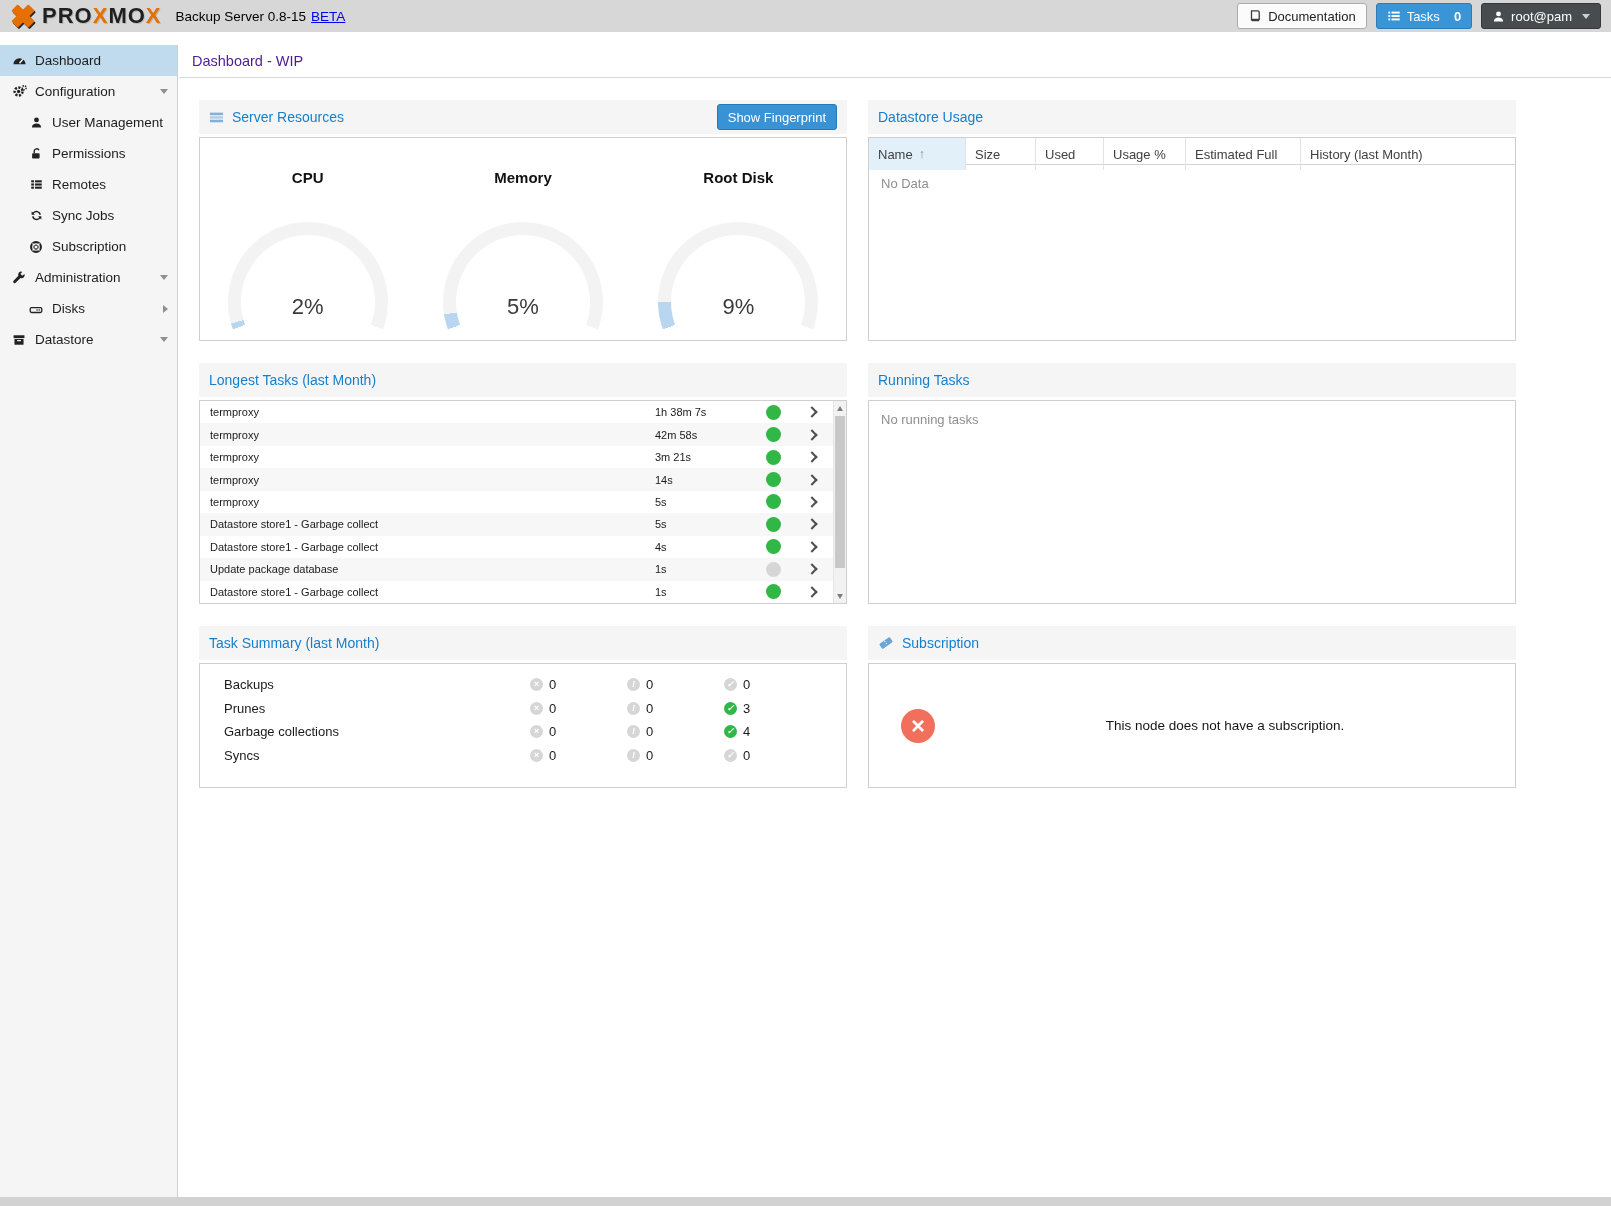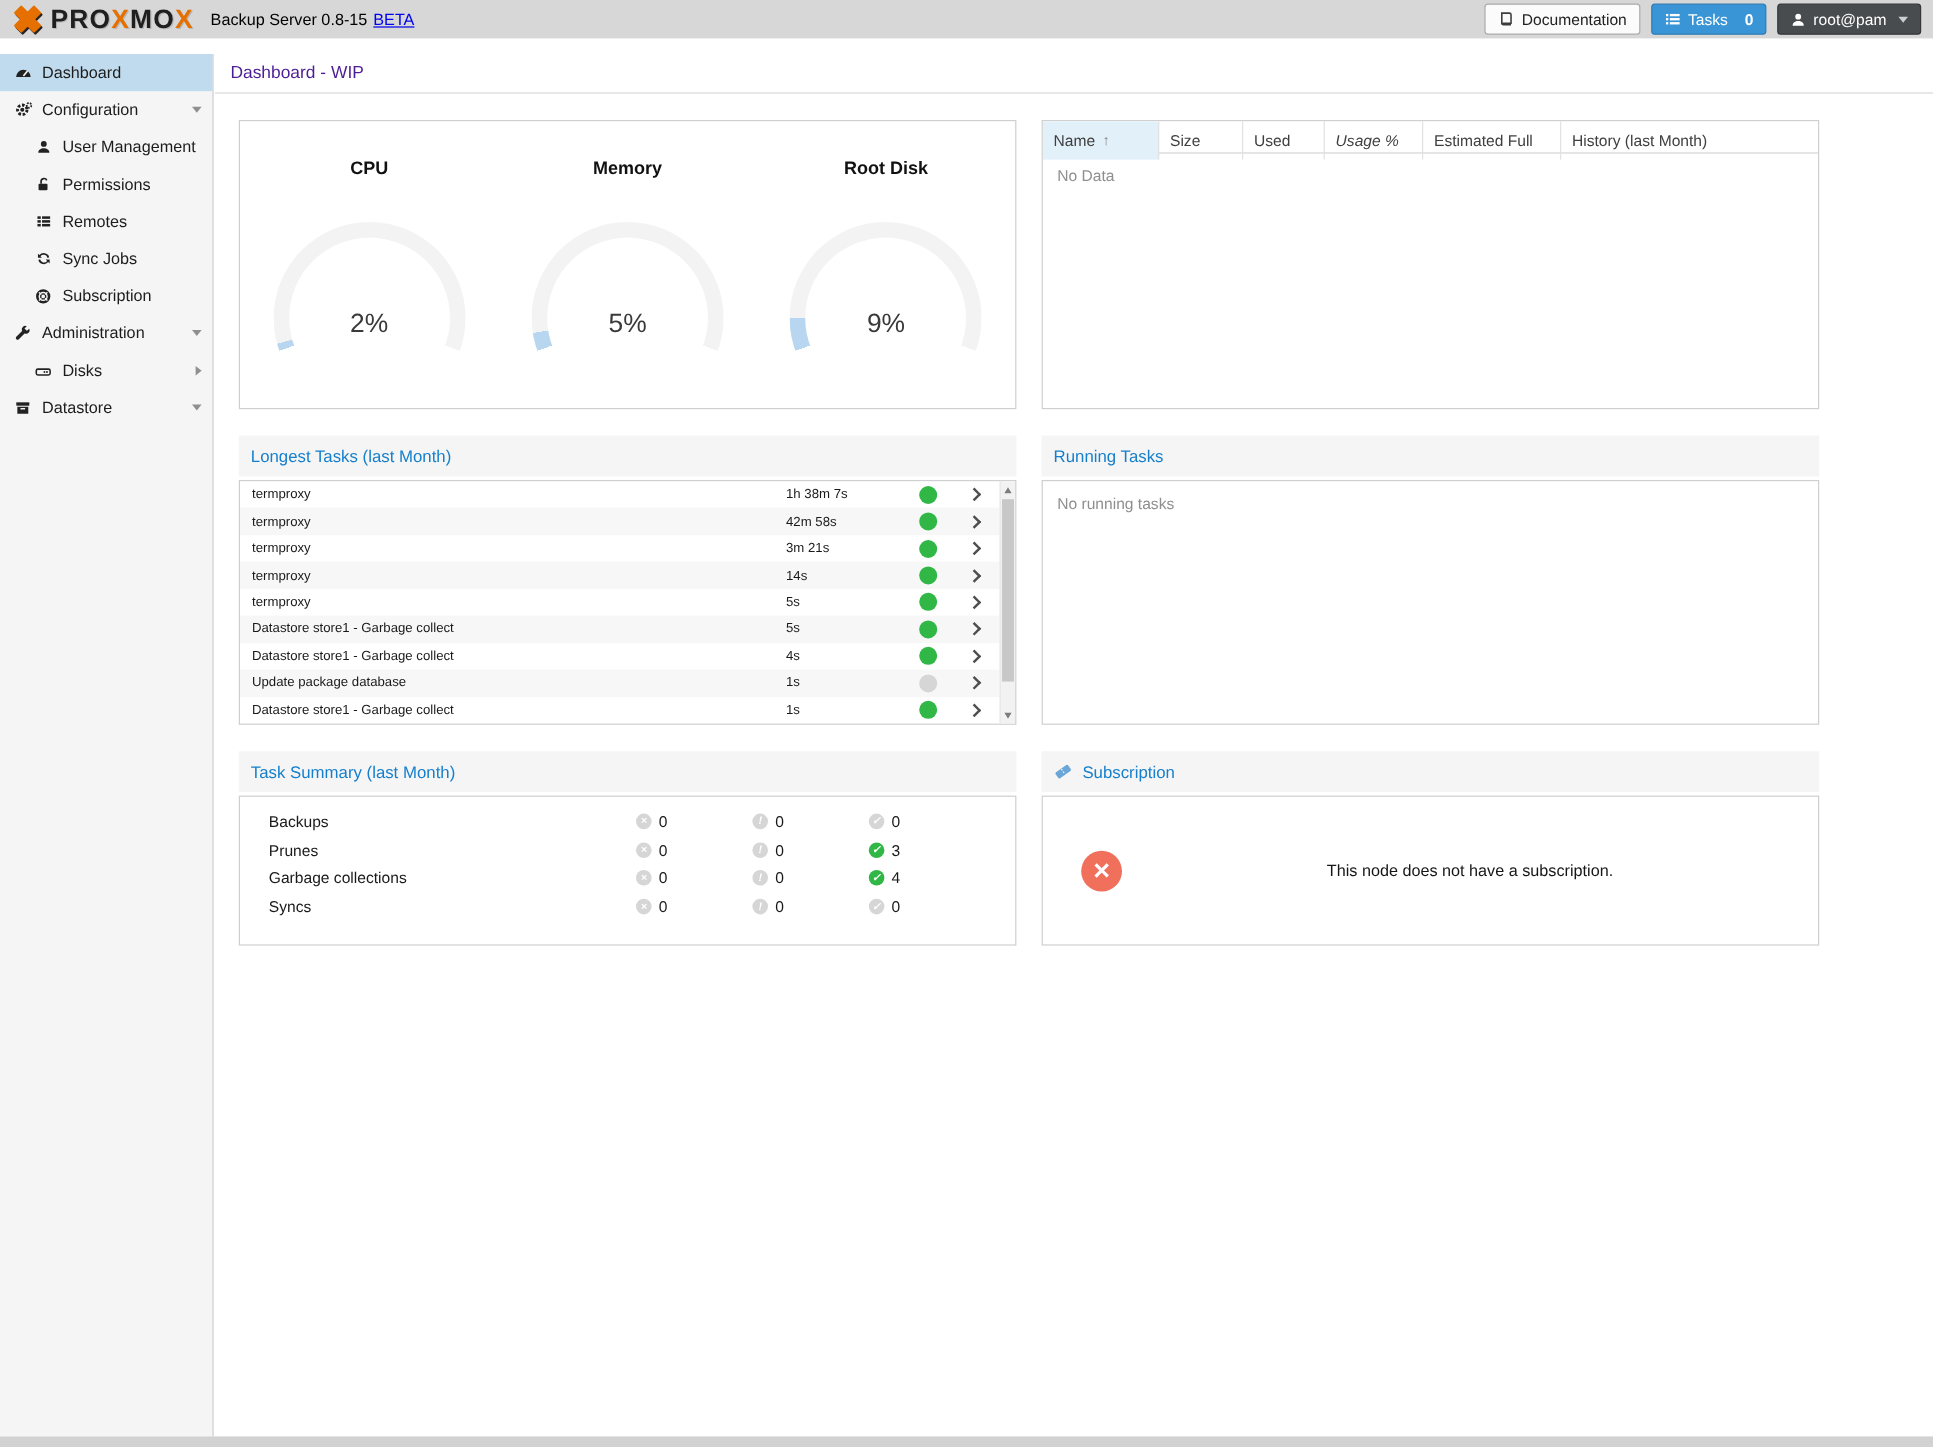--- a/index.html
+++ b/index.html
@@ -56,21 +56,21 @@
   .gauge-arc .ring { position:absolute; top:0; left:0; width:160px; height:160px; border-radius:50%;
      background:conic-gradient(from 250deg, #b8d6ef 0 var(--deg,0deg), #f3f3f3 var(--deg,0deg) 220deg, transparent 220deg 360deg); }
   .gauge-arc .hole { position:absolute; top:13px; left:13px; width:134px; height:134px; border-radius:50%; background:#fff; }
   .gauge-value { position:absolute; bottom:16px; width:100%; text-align:center; font-size:22px; color:#3a3a3a; }
 
   
   .tbl-hd { display:flex; height:27px; border-bottom:1px solid #d4d4d4; font-size:13px; color:#3f3f3f; }
   .tbl-hd .th { display:flex; align-items:center; padding:16px 9px; border-right:1px solid #e2e2e2; cursor:pointer; }
   .tbl-hd .th.sorted { background:#e2f0fa; }
   .sort-arrow { color:#8a8a8a; margin-left:6px; font-size:12px; }
-  .c-name{width:97px;} .c-size{width:70px;} .c-used{width:68px;} .c-usage{width:82px;font-style:italic;} .c-est{width:115px;} .c-hist{flex:1; border-right:none !important;}
+  .c-name{width:97px;} .c-size{width:70px;} .c-used{width:68px;} .c-usage{width:82px;} .c-est{width:115px;} .c-hist{flex:1; border-right:none !important;}
 
   
   .lt-list { height:100%; padding-right:13px; }
   .lt-row { height:11.111%; display:flex; align-items:center; font-size:11px; cursor:pointer; }
   .lt-row:nth-child(even) { background:#f7f7f7; }
   .lt-name { flex:0 0 455px; padding-left:10px; white-space:nowrap; overflow:hidden; }
   .lt-dur { flex:0 0 100px; }
   .lt-st { flex:0 0 36px; display:flex; justify-content:center; }
   .lt-ch { flex:1; display:flex; justify-content:center; }
 
@@ -261,20 +261,30 @@
 </div>
 
 <div class="main">
   <div class="page-titlebar">
     <span class="page-title">Dashboard - WIP</span>
   </div>
 
   <div class="content">
 
     <div class="panel">
+      <div class="p-hd">
+        <svg width="15" height="15" viewBox="0 0 16 16">
+            <rect x="1" y="2.8" width="14" height="2.7" fill="#7fb2dd"></rect>
+            <rect x="1" y="6.6" width="14" height="2.7" fill="#b3cfe8"></rect>
+            <rect x="1" y="10.4" width="14" height="2.7" fill="#7fb2dd"></rect>
+          </svg>
+        <span>Server Resources</span>
+        <span class="hd-sp"></span>
+        <button class="btn-fp">Show Fingerprint</button>
+      </div>
       <div class="p-bd">
         <div class="gauges">
           <div class="gauge">
             <div class="gauge-title">CPU</div>
             <div class="gauge-arc" style="--deg: 4.4deg;">
                 <div class="ring"></div>
                 <div class="hole"></div>
               <div class="gauge-value">2%</div>
               </div>
           </div>
@@ -292,20 +302,23 @@
                 <div class="ring"></div>
                 <div class="hole"></div>
               <div class="gauge-value">9%</div>
               </div>
           </div>
         </div>
       </div>
     </div>
 
     <div class="panel">
+      <div class="p-hd">
+          <span>Datastore Usage</span>
+        </div>
       <div class="p-bd">
         <div class="tbl-hd">
           <span class="th sorted c-name">
               <span>Name</span>
               <span class="sort-arrow">↑</span>
             </span>
           <span class="th c-size">
               <span>Size</span>
             </span>
           <span class="th c-used">

